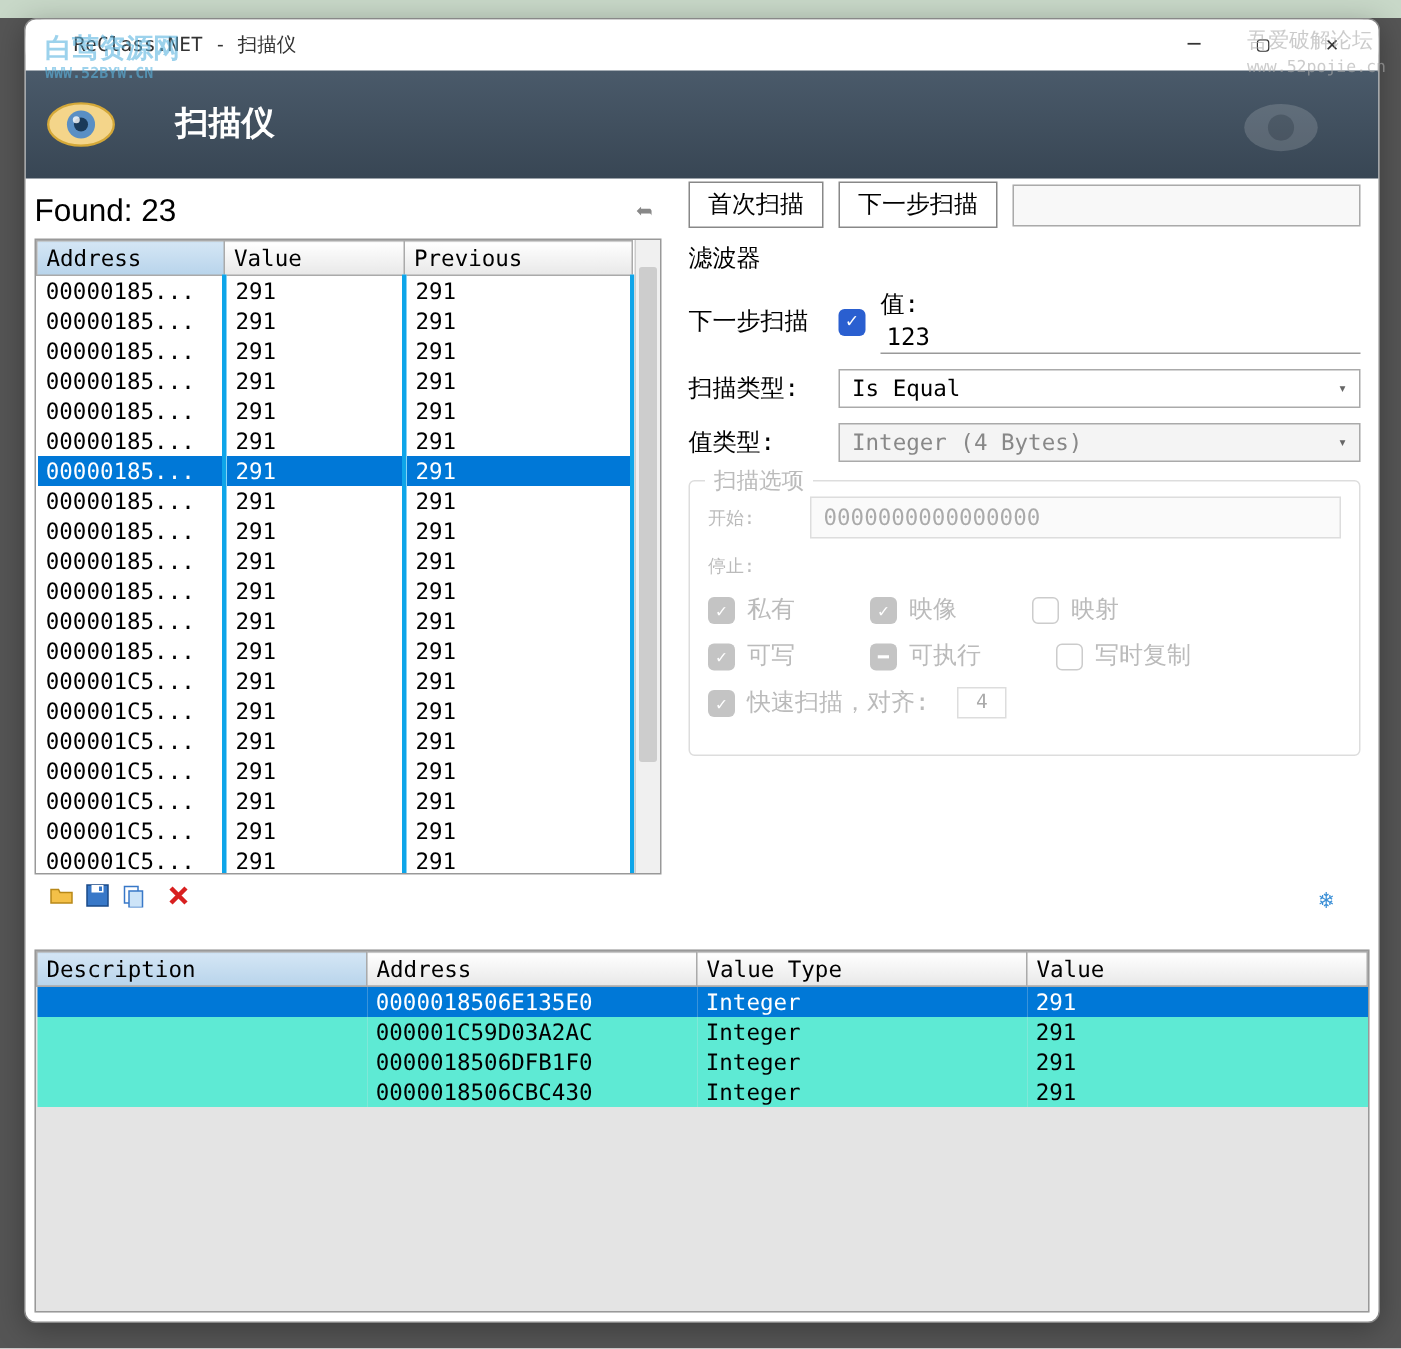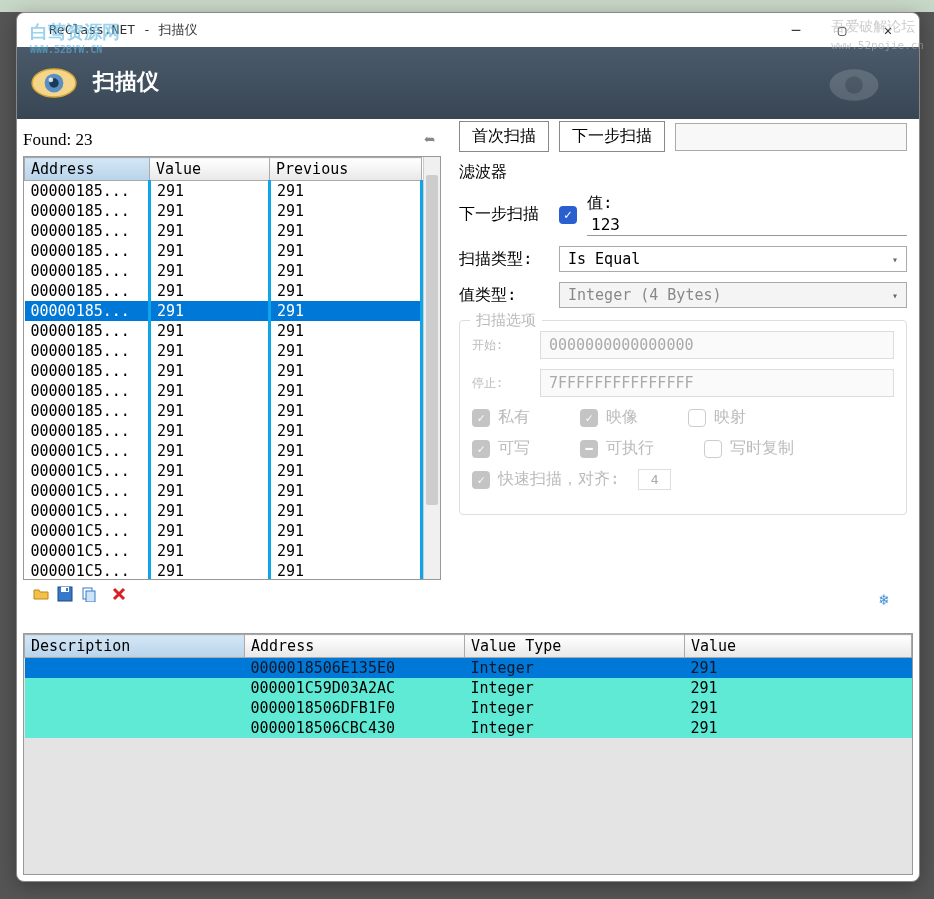--- a/index.html
+++ b/index.html
@@ -33,34 +33,34 @@
 .titlebar .title { flex: 1; font-size: 13px; color: #333; padding-left: 24px;}
 .win-btn { width: 46px; height: 30px; display: flex; align-items: center; justify-content: center; font-size: 14px; color: #333; }
 
 .header-band {
   background: linear-gradient(180deg, #4a5a6a 0%, #384654 100%);
   height: 72px; display: flex; align-items: center;
   padding: 0 12px; color: #fff;
   position: relative;
 }
 .eye-icon { width: 50px; height: 50px; margin-right: 14px; }
-.header-text { display: flex; flex-direction: column; }
+.header-text { display: flex; flex-direction: column; margin-left: 24px; }
 .header-title { font-size: 22px; font-weight: bold; margin-bottom: 2px; }
 .header-sub { font-size: 15px; color: #e0e0e0; }
 .header-eye-bg { position: absolute; right: 20px; top: 10px; opacity: 0.15; }
 
 .main-split { display: flex; flex: 1; min-height: 0; }
 
 .left-pane {
   width: 430px; padding: 6px 6px 0 6px;
   display: flex; flex-direction: column;
   min-height: 0;
 }
 .found-row { display: flex; align-items: center; justify-content: space-between; padding: 4px 0 6px 0; }
-.found-label { font-family: Liberation Serif, serif; font-size: 17px; }
+.found-label { font-family: Liberation Sans, sans-serif; font-size: 21px; }
 .undo-icon { color: #888; font-size: 18px; margin-right: 6px; transform: scaleX(-1); }
 
 .result-table-wrap {
   border: 1px solid #999;
   height: 424px;
   display: flex;
 }
 .result-table-inner { flex: 1; overflow: hidden; }
 .result-table { width: 100%; border-collapse: collapse; font-family: monospace; font-size: 15px; table-layout: fixed; }
 .result-table th {
@@ -138,21 +138,21 @@
   overflow: hidden;
 }
 .bottom-table { width: 100%; border-collapse: collapse; font-family: monospace; font-size: 15px; table-layout: fixed; }
 .bottom-table th {
   text-align: left; border: 1px solid #aaa; padding: 2px 6px;
   background: linear-gradient(180deg, #fff, #e8e8e8);
   font-weight: normal;
 }
 .bottom-table th:first-child { background: linear-gradient(180deg, #d4e6f5, #b8d4eb); }
 .bottom-table td { padding: 1px 6px; background: #5eead4; }
-.bottom-table tr.sel td { background: #0078d7; color: #0f172a; }
+.bottom-table tr.sel td { background: #0078d7; color: #ffffff; }
 </style>
 </head>
 <body>
 <div class="bg-layer"></div>
 <div class="bg-top"></div>
 <div class="watermark1">白莺资源网<div style="font-size:10px;color:#5cb5e0">WWW.52BYW.CN</div></div>
 <div class="watermark2">吾爱破解论坛<br><span style="font-size:11px">www.52pojie.cn</span></div>
 
 <div class="window">
 
@@ -370,21 +370,20 @@
       </div>
 
       <div class="options-group">
         <span class="options-legend">扫描选项</span>
         <div class="opt-row">
           <span class="opt-label">开始:</span>
           <input class="opt-input" disabled="" value="0000000000000000" style="">
         </div>
         <div class="opt-row">
           <span class="opt-label">停止:</span>
-          <input class="opt-input" disabled="" value="7FFFFFFFFFFFFFFF" style="">
         </div>
         <div class="opt-row opt-check-row">
           <span class="opt-check">
               <span class="cb on">✓</span>
               <span>私有</span>
             </span>
           <span class="opt-check">
               <span class="cb on">✓</span>
               <span>映像</span>
             </span>

